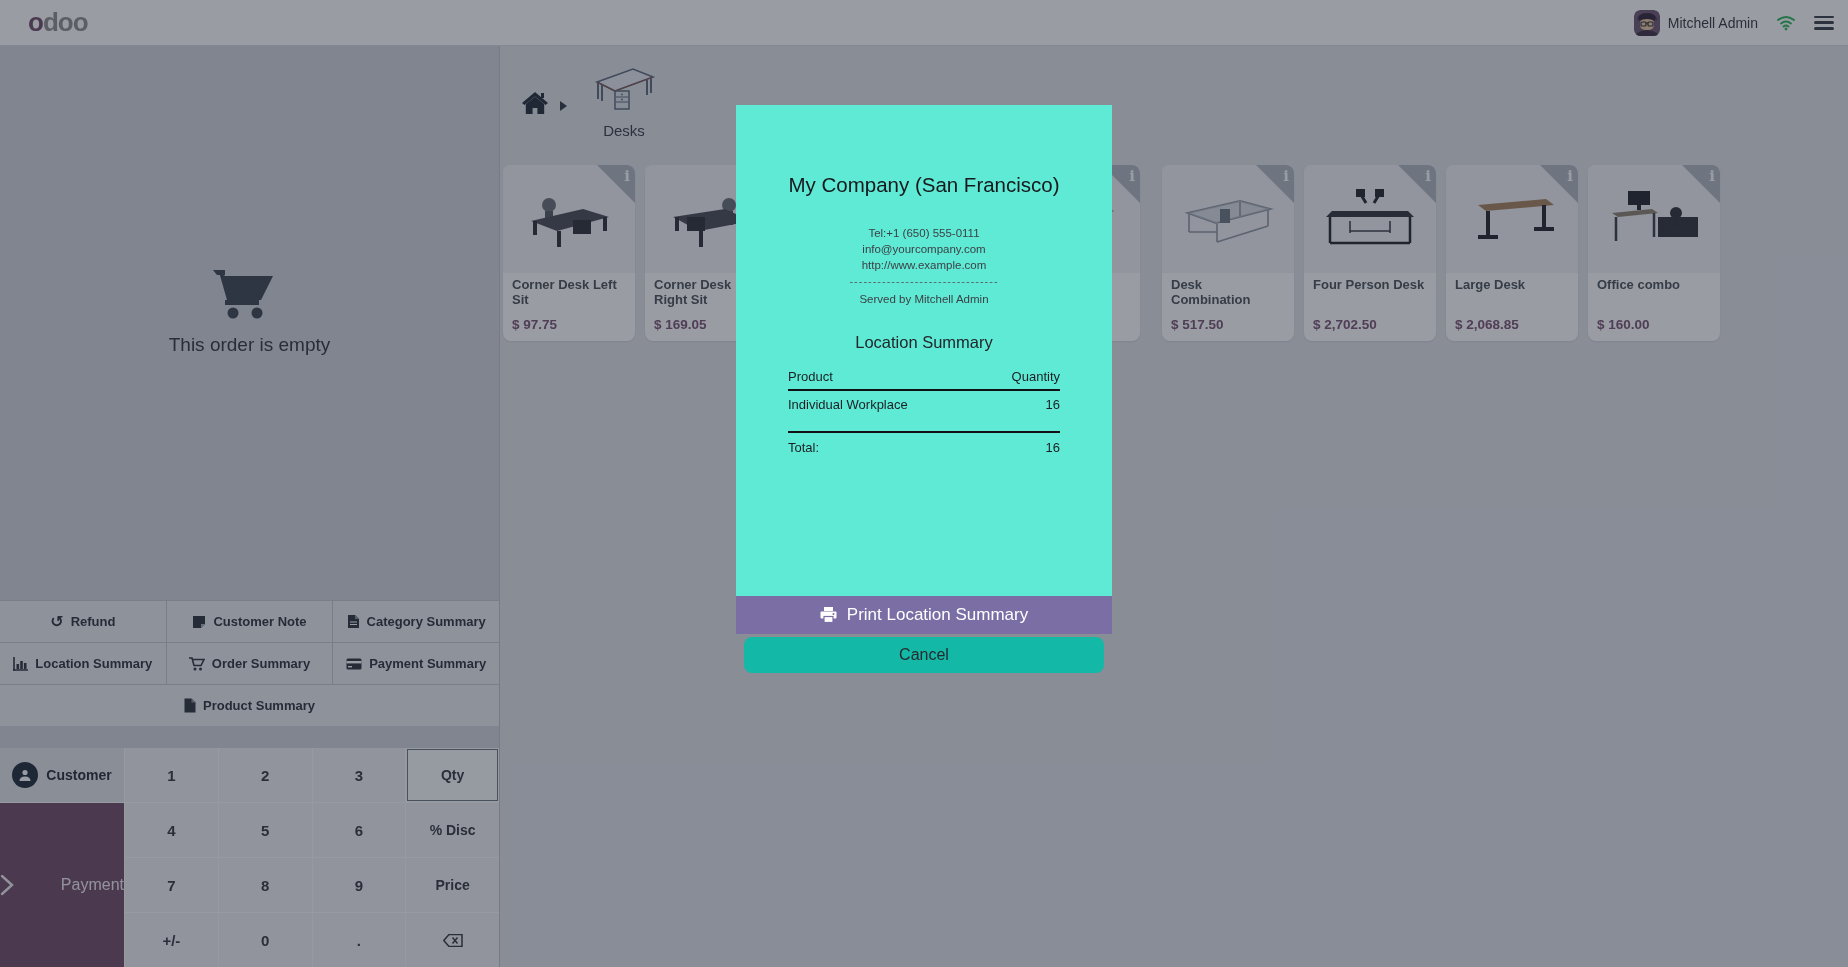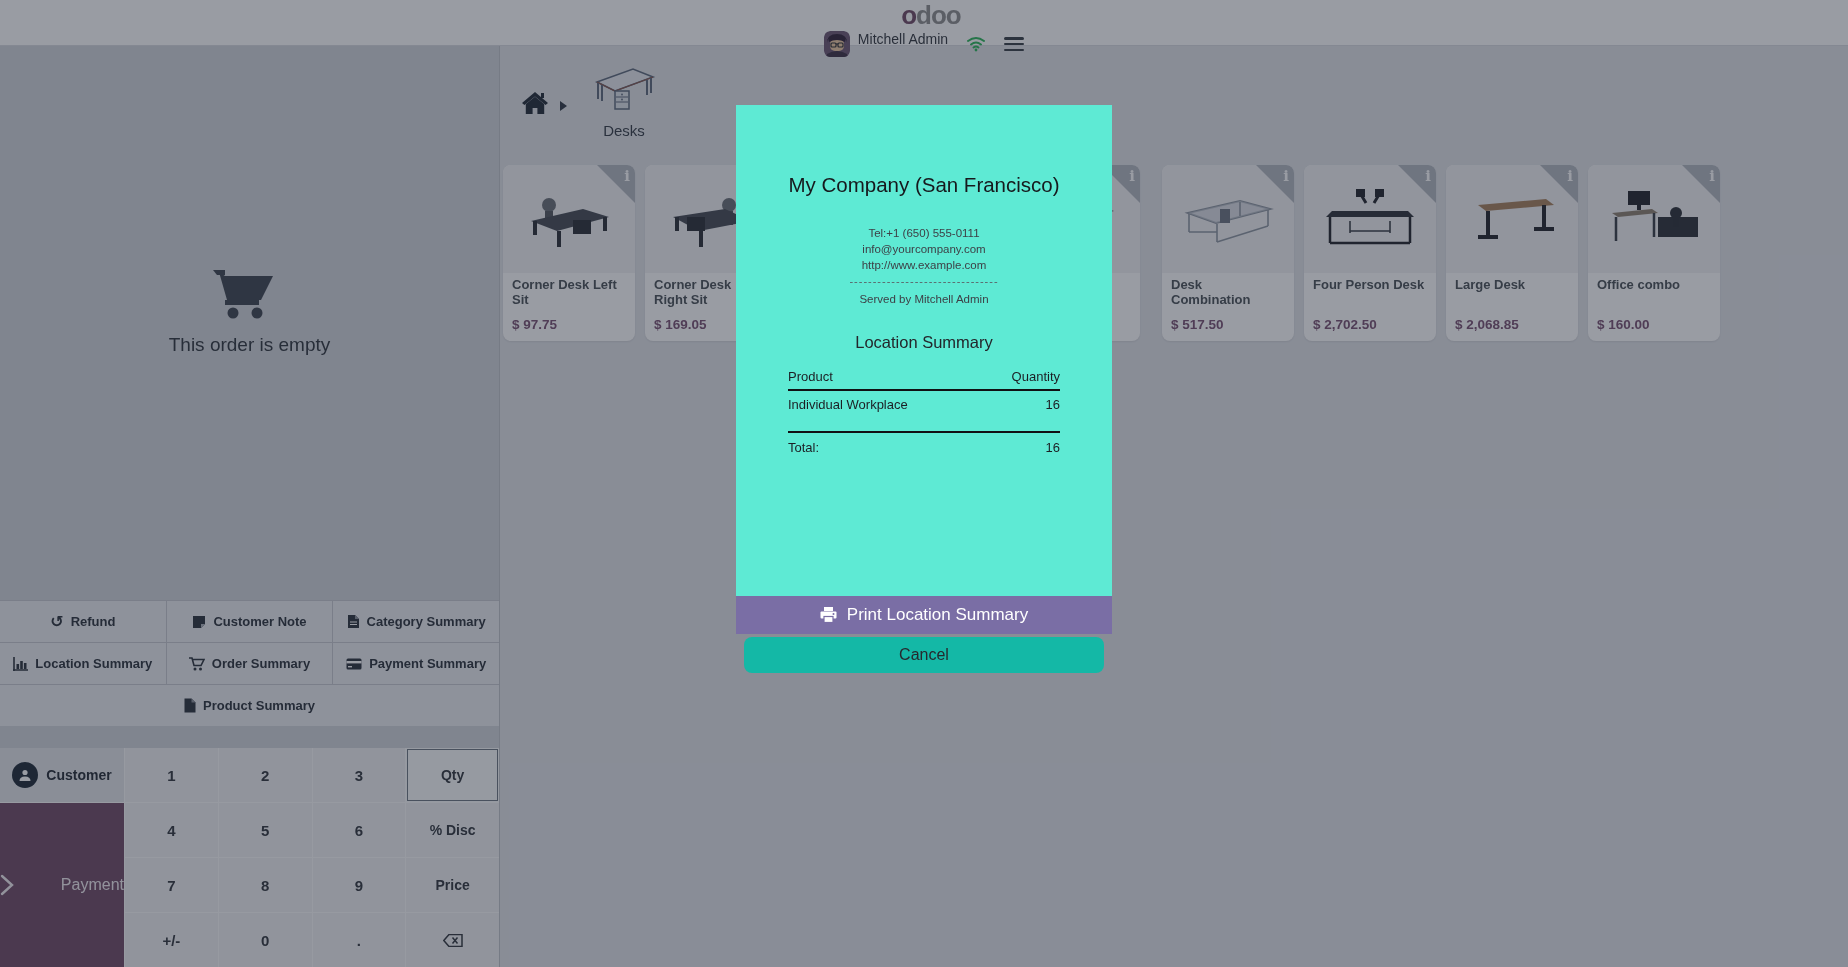--- a/index.html
+++ b/index.html
@@ -2,25 +2,25 @@
 <html><head>
 <meta charset="utf-8">
 <style>
   * { margin:0; padding:0; box-sizing:border-box; }
   html,body { width:1848px; height:967px; overflow:hidden; }
   body { font-family:"Liberation Sans","DejaVu Sans",sans-serif; background:#e2e4e8; position:relative; }
 
   
   .topbar { position:absolute; top:0; left:0; right:0; height:46px; background:#ffffff;
             border-bottom:1px solid #d9dbe0; display:flex; align-items:center;
-            justify-content:space-between; padding:0 14px; z-index:2;flex-direction:column; }
+            justify-content:space-between; padding:0 14px; z-index:2; }
   .logo { font-size:26px; font-weight:bold; letter-spacing:-1px; color:#8f8f8f; padding-left:14px; cursor:pointer; }
   .logo .o1 { color:#714B67; }
   .topbar-right { display:flex; align-items:center; gap:18px; }
-  .user { display:flex; gap:8px; font-size:14px; color:#33383f; cursor:pointer; }
+  .user { display:flex; align-items:center; gap:8px; font-size:14px; color:#33383f; cursor:pointer; }
   .avatar { width:26px; height:26px; border-radius:6px; overflow:hidden; display:block; }
   .wifi svg { display:block; }
   .burger { width:20px; height:14px; display:flex; flex-direction:column; justify-content:space-between; cursor:pointer; }
   .burger i { display:block; height:2.5px; background:#3a4047; border-radius:2px; }
 
   
   .content { position:absolute; top:46px; left:0; right:0; bottom:0; display:flex; }
   .left { width:500px; background:#d2d5da; border-right:1px solid #c0c3c9; display:flex; flex-direction:column;gap:22px; }
   .right { flex:1; position:relative; background:#e2e4e8; }
 

